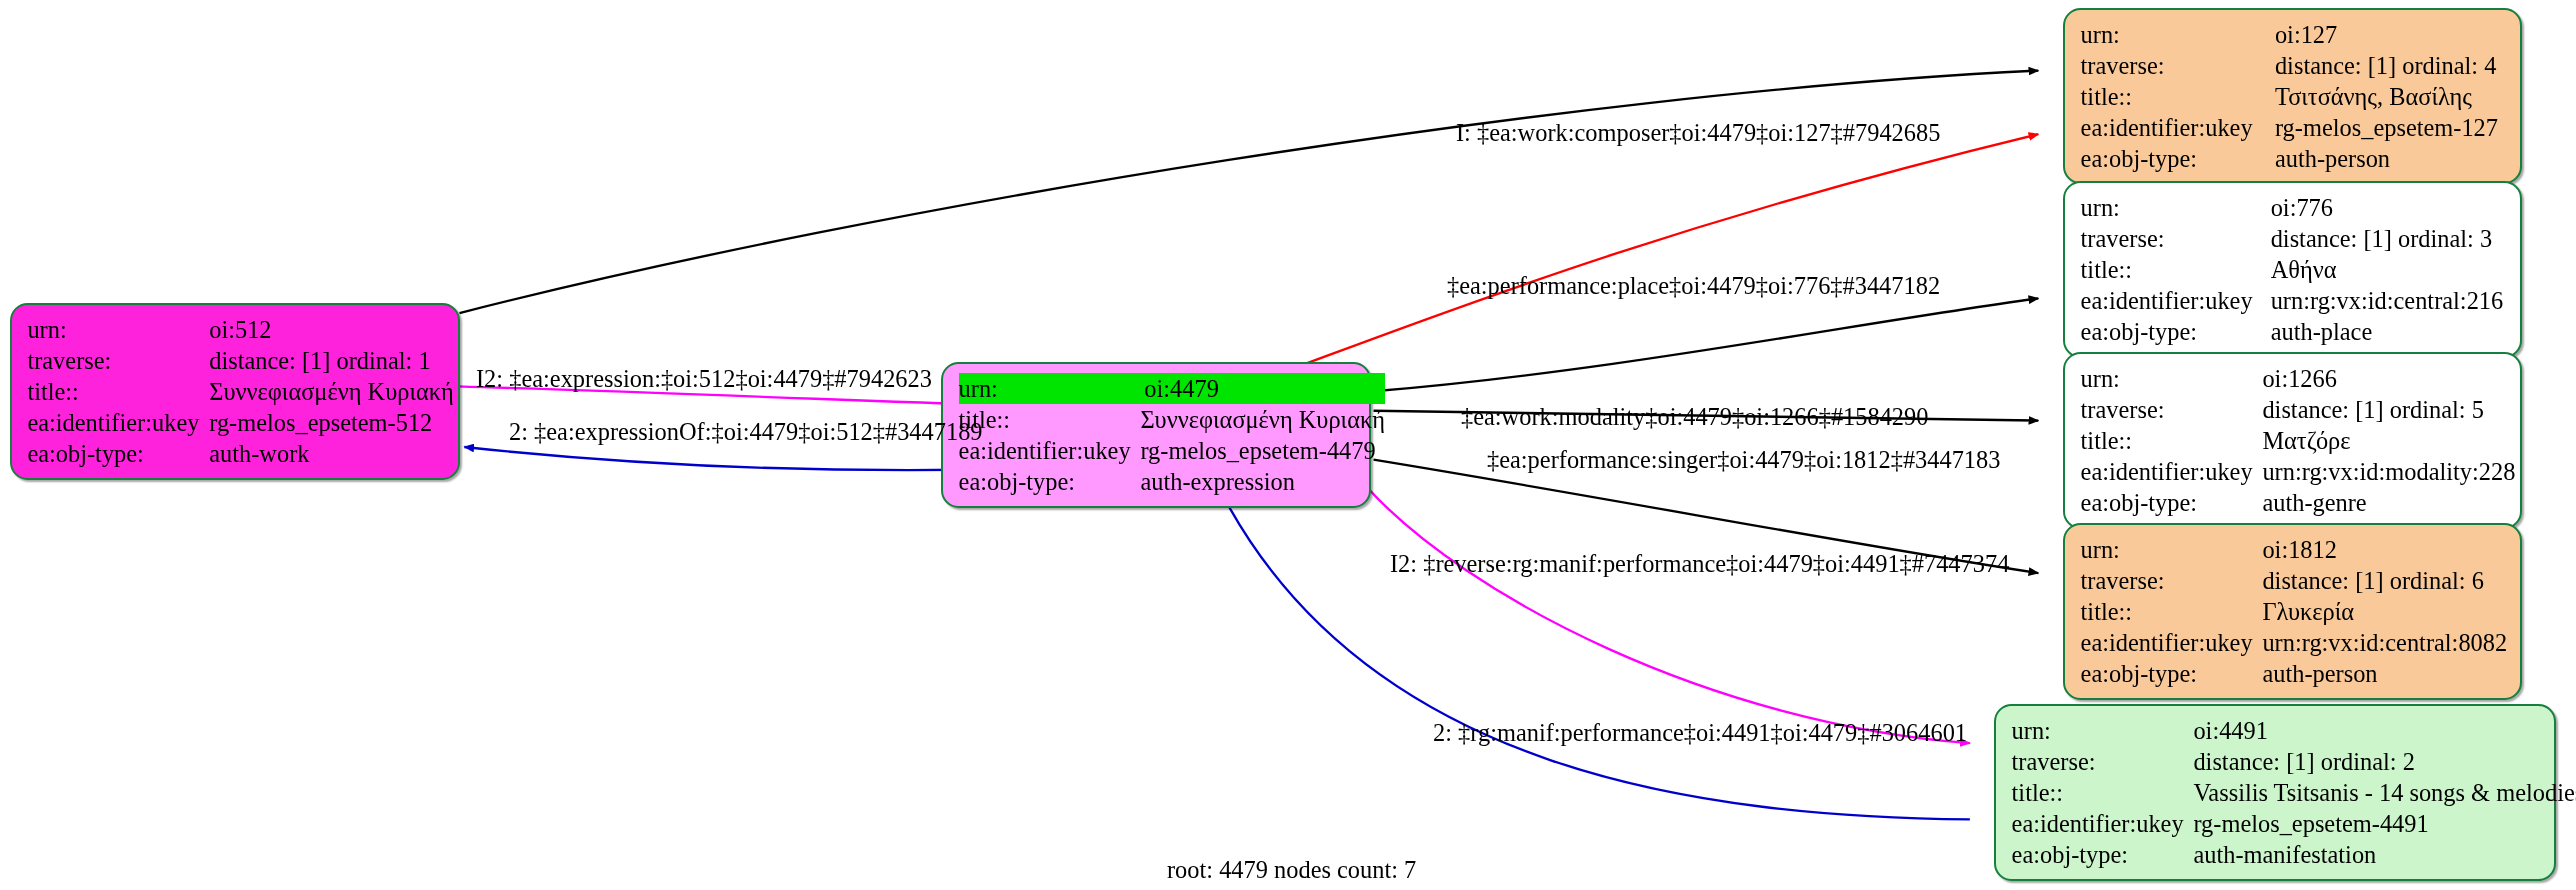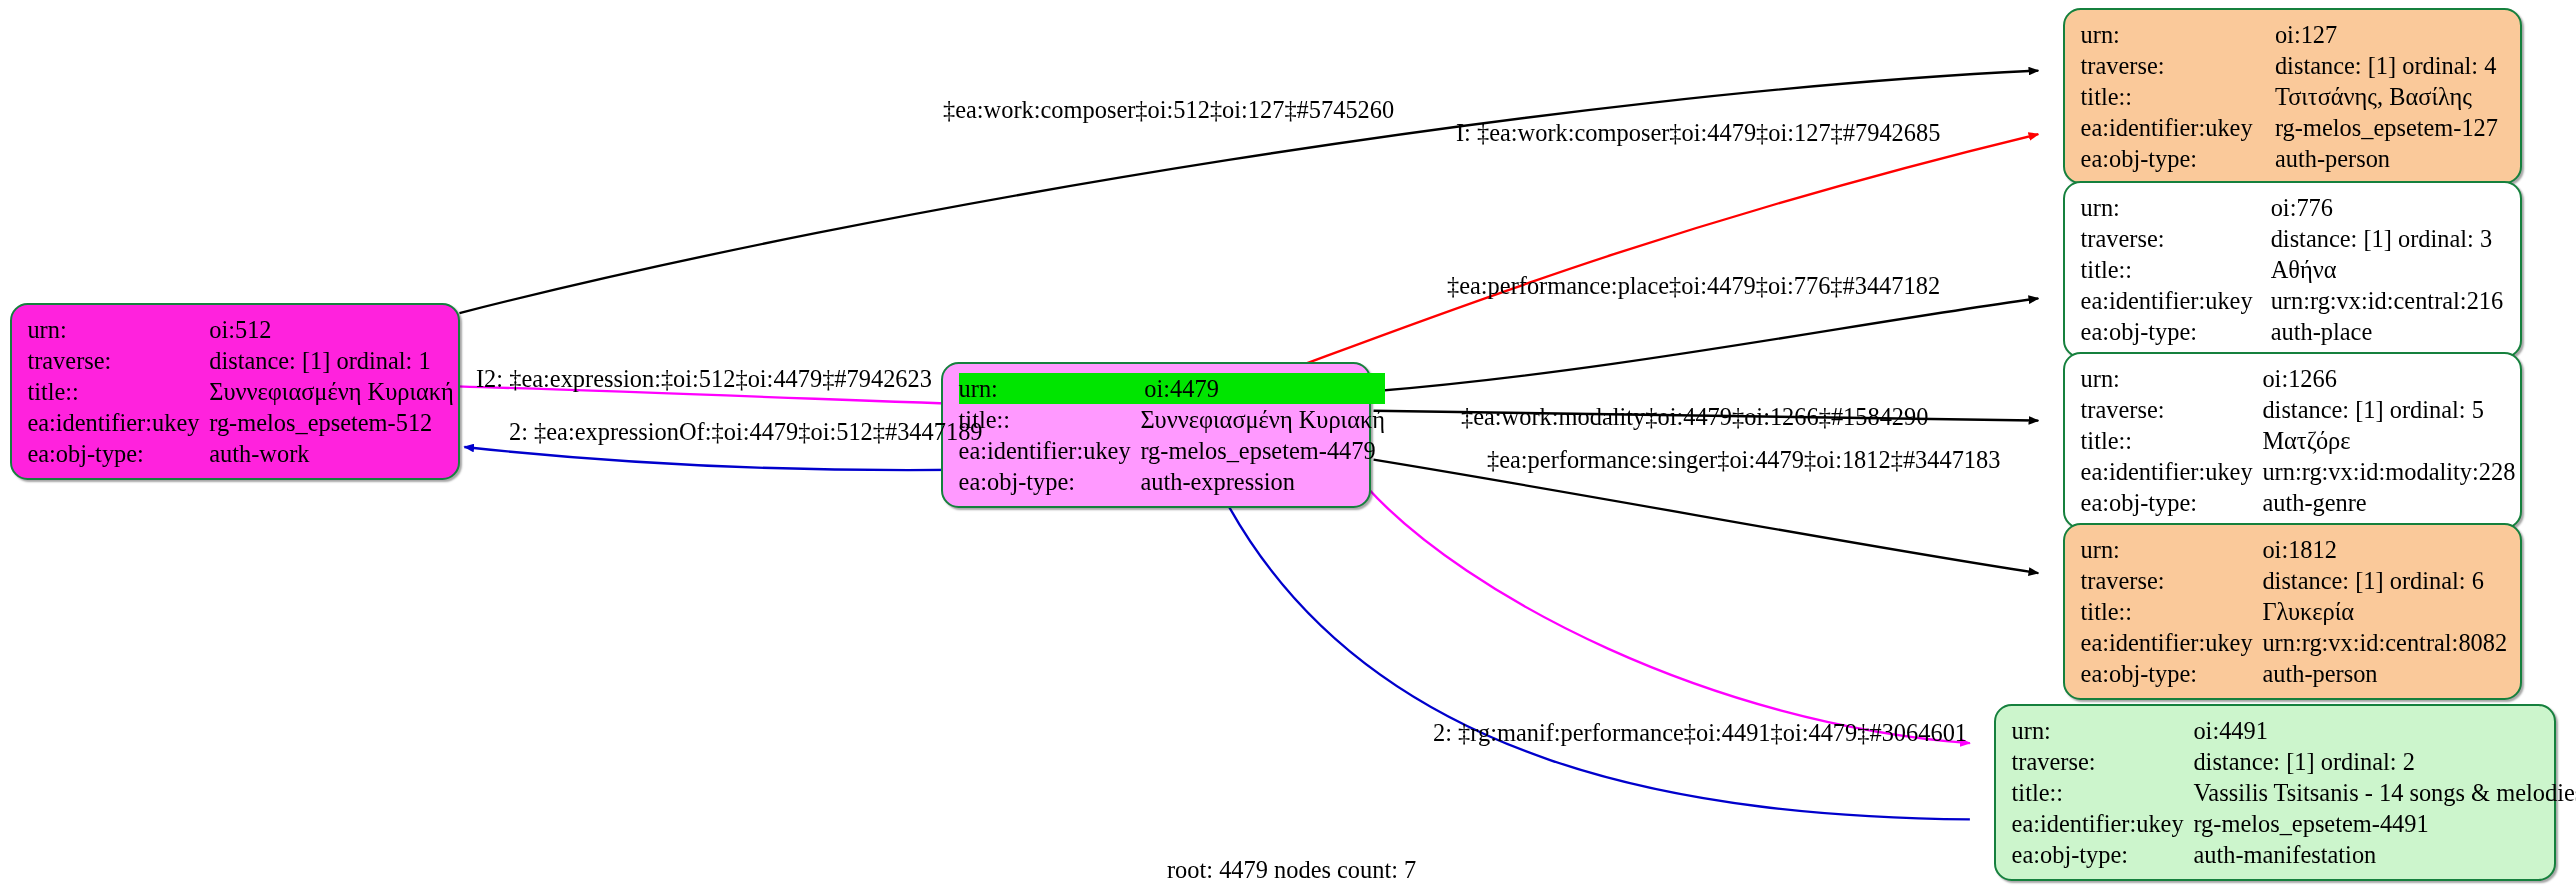--- a/index.html
+++ b/index.html
@@ -340,33 +340,33 @@
           <span class="cell-val">rg-melos_epsetem-4491</span>
         </div>
       <div class="node-row">
           <span class="cell-key">ea:obj-type:</span>
           <span class="gap"></span>
           <span class="cell-val">auth-manifestation</span>
         </div>
     </div>
   </div>
 
-  <div class="elabel" style="left:943px; top:96px;">‡ea:work:composer‡oi:512‡oi:127‡#5745260</div>
 
   <div class="elabel" style="left:1456px; top:119px;">I: ‡ea:work:composer‡oi:4479‡oi:127‡#7942685</div>
 
   <div class="elabel" style="left:1447px; top:272px;font-family:Liberation Serif, serif;">‡ea:performance:place‡oi:4479‡oi:776‡#3447182</div>
 
   <div class="elabel" style="left:476px; top:365px;">I2: ‡ea:expression:‡oi:512‡oi:4479‡#7942623</div>
 
   <div class="elabel" style="left:469px; top:418px;margin-left:40px;">2: ‡ea:expressionOf:‡oi:4479‡oi:512‡#3447189</div>
 
   <div class="elabel" style="left:1461px; top:403px;">‡ea:work:modality‡oi:4479‡oi:1266‡#1584290</div>
 
   <div class="elabel" style="left:1440px; top:446px;margin-left:47px;">‡ea:performance:singer‡oi:4479‡oi:1812‡#3447183</div>
 
+  <div class="elabel" style="left:1390px; top:550px;">I2: ‡reverse:rg:manif:performance‡oi:4479‡oi:4491‡#7447374</div>
 
   <div class="elabel" style="left:1433px; top:719px;">2: ‡rg:manif:performance‡oi:4491‡oi:4479‡#3064601</div>
 
   <div class="caption" style="left:1167px; top:856px;text-align:right;">root: 4479 nodes count: 7</div>
 
 </div>
 
 
 </body></html>

